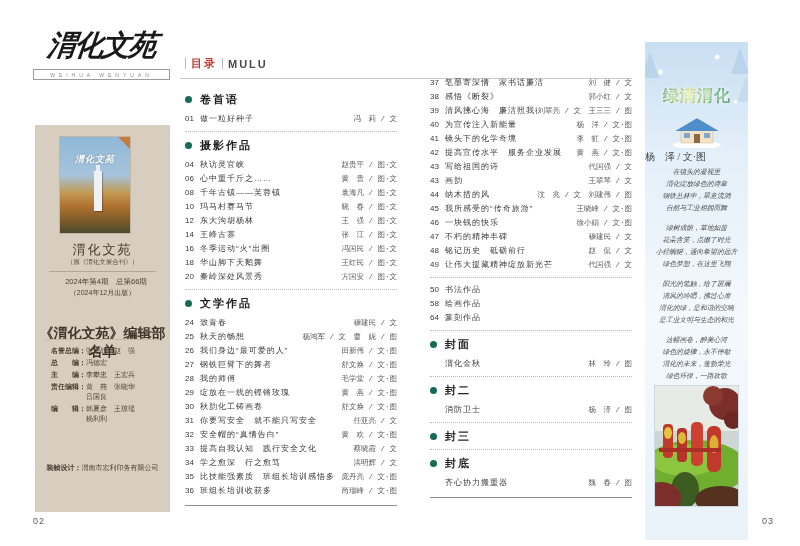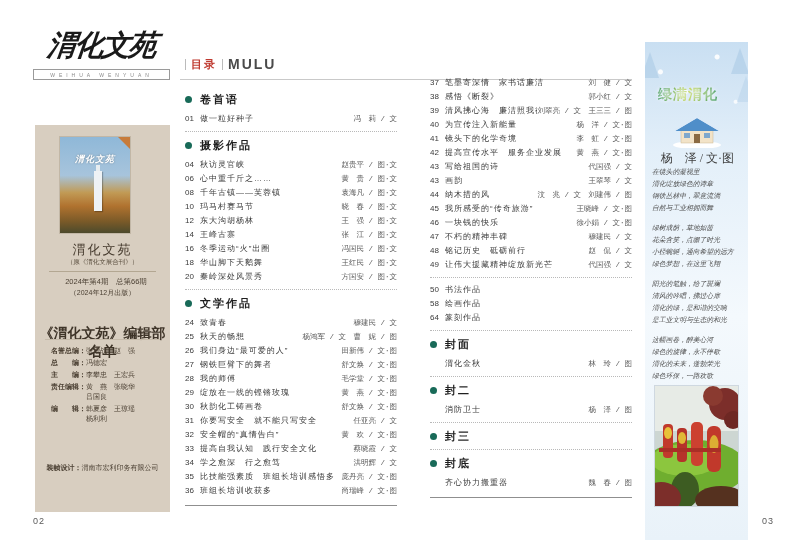--- a/index.html
+++ b/index.html
@@ -38,21 +38,21 @@
   .staff-role{font-weight:bold;white-space:pre;flex:0 0 auto;}
   .staff-names{white-space:pre-line;}
   .design-line{position:absolute;left:0;top:338px;width:135px;text-align:center;font-size:7px;color:#4c4134;}
   .design-line b{font-weight:bold;}
   .pagenum{position:absolute;font-size:9px;color:#5a5a5a;letter-spacing:1px;}
   
   .toc-header{position:absolute;left:180px;top:56px;width:452px;border-bottom:1px solid #c9c9c9;
               padding-bottom:7px;display:flex;align-items:center;}
   .hdr-bar{width:1px;height:11px;background:#bbb;margin:0 5px;}
   .hdr-cn{font-weight:bold;font-size:11px;color:#bf3a30;letter-spacing:2px;}
-  .hdr-en{font-weight:bold;font-size:14px;color:#4a4a4a;letter-spacing:2px;}
+  .hdr-en{font-weight:bold;font-size:11px;color:#4a4a4a;letter-spacing:2px;}
   
   .col{position:absolute;}
   .col-left{left:185px;top:86px;width:212px;}
   .col-mid{left:430px;top:76px;width:202px;}
   .section-head{display:flex;align-items:center;margin:6px 0 5px;}
   .bullet{width:7px;height:7px;border-radius:50%;background:#186a58;margin-right:8px;flex:0 0 auto;}
   .section-title{font-family:Liberation Serif, serif;font-weight:bold;font-size:11px;
                  color:#1f1f1f;letter-spacing:2px;}
   .entry{display:flex;align-items:center;height:14px;line-height:14px;font-size:8px;color:#3a3a3a;}
   .entry-num{flex:0 0 15px;color:#3a3a3a;}
@@ -64,29 +64,29 @@
   
   .right-panel{position:absolute;left:645px;top:42px;width:103px;height:498px;overflow:hidden;
     background:
       radial-gradient(circle at 15% 6%, rgba(255,255,255,.9) 0 2px, transparent 3px),
       radial-gradient(circle at 70% 3%, rgba(255,255,255,.9) 0 2px, transparent 3px),
       radial-gradient(circle at 40% 10%, rgba(255,255,255,.8) 0 1.5px, transparent 2.5px),
       radial-gradient(circle at 88% 12%, rgba(255,255,255,.8) 0 1.5px, transparent 2.5px),
       linear-gradient(180deg,#c9dff2 0%,#e3eff9 22%,#f4f9fd 55%,#e9f2f9 100%);}
   .tree{position:absolute;width:0;height:0;border-left:9px solid transparent;border-right:9px solid transparent;
         border-bottom:26px solid #a8c9e4;opacity:.55;}
-  .poem-title{position:absolute;left:0;top:44px;width:86px;text-align:center;font-weight:bold;
-              font-size:14px;letter-spacing:1px;color:#2f8f46;
+  .poem-title{position:absolute;left:0;top:44px;width:86px;text-align:right;font-weight:bold;
+              font-size:16px;letter-spacing:1px;color:#2f8f46;
               background:linear-gradient(100deg,#2f8f46 20%,#b9cf3a 50%,#2f8f46 80%);
               -webkit-background-clip:text;background-clip:text;-webkit-text-fill-color:transparent;
               text-shadow:0 0 4px rgba(255,255,255,.9);}
   .house{position:absolute;left:26px;top:72px;}
-  .poem-author{position:absolute;left:0;top:108px;width:89px;text-align:right;
-               font-family:"Liberation Serif",serif;font-size:12px;color:#3f3f3f;}
-  .poem{position:absolute;left:7px;top:124px;width:103px;text-align:left;}
+  .poem-author{position:absolute;left:0;top:108px;width:89px;text-align:left;
+               font-family:"Liberation Serif",serif;font-size:10px;color:#3f3f3f;}
+  .poem{position:absolute;left:0;top:124px;width:103px;text-align:center;}
   .stanza{margin-bottom:8px;}
   .poem-line{font-family:"DejaVu Serif","Liberation Serif",serif;font-style:italic;font-size:6.8px;
              line-height:12px;color:#4e4e4e;white-space:nowrap;}
   .panel-photo{position:absolute;left:10px;top:344px;width:83px;height:120px;box-shadow:0 0 0 1px #cfd8e0;}
 </style>
 </head>
 <body>
 
 <div class="logo-wrap">
   <div class="logo-cn">渭化文苑</div>

